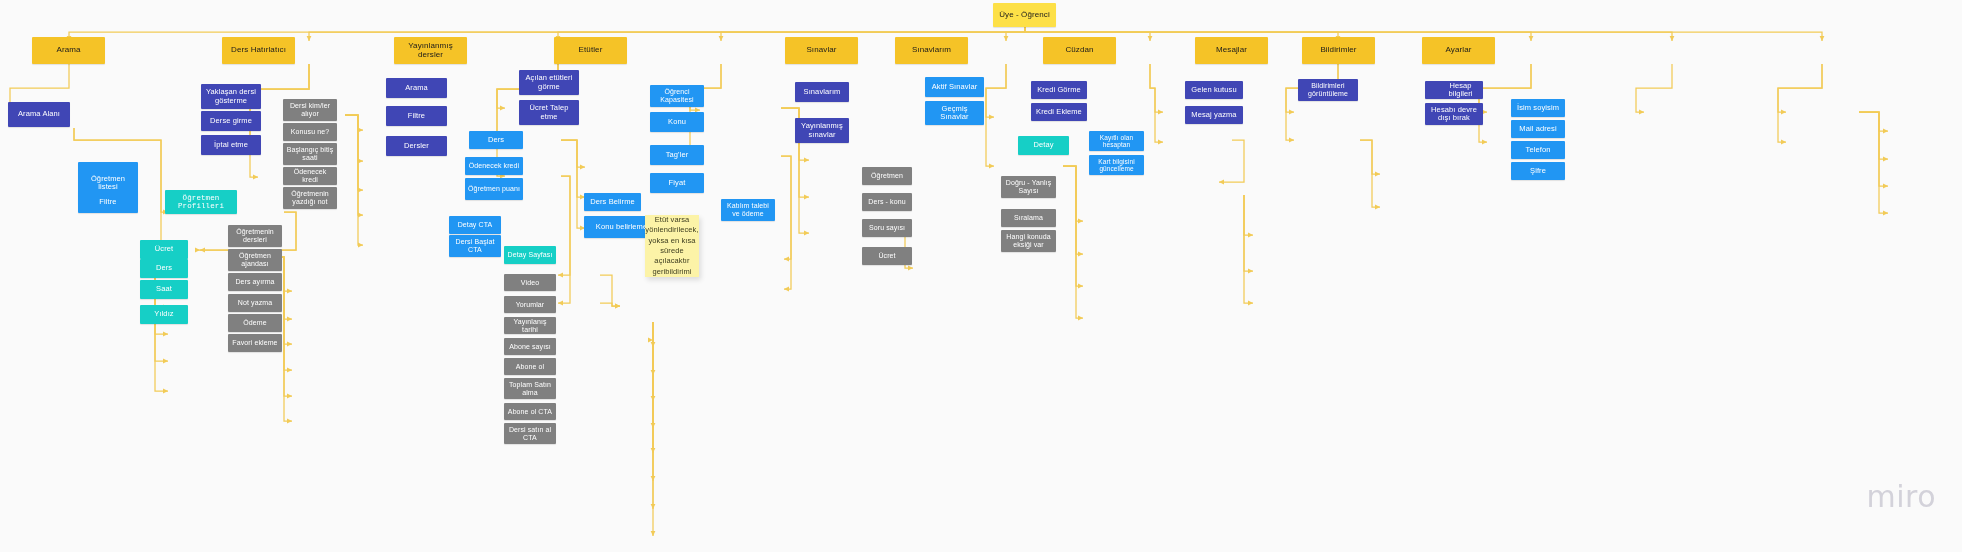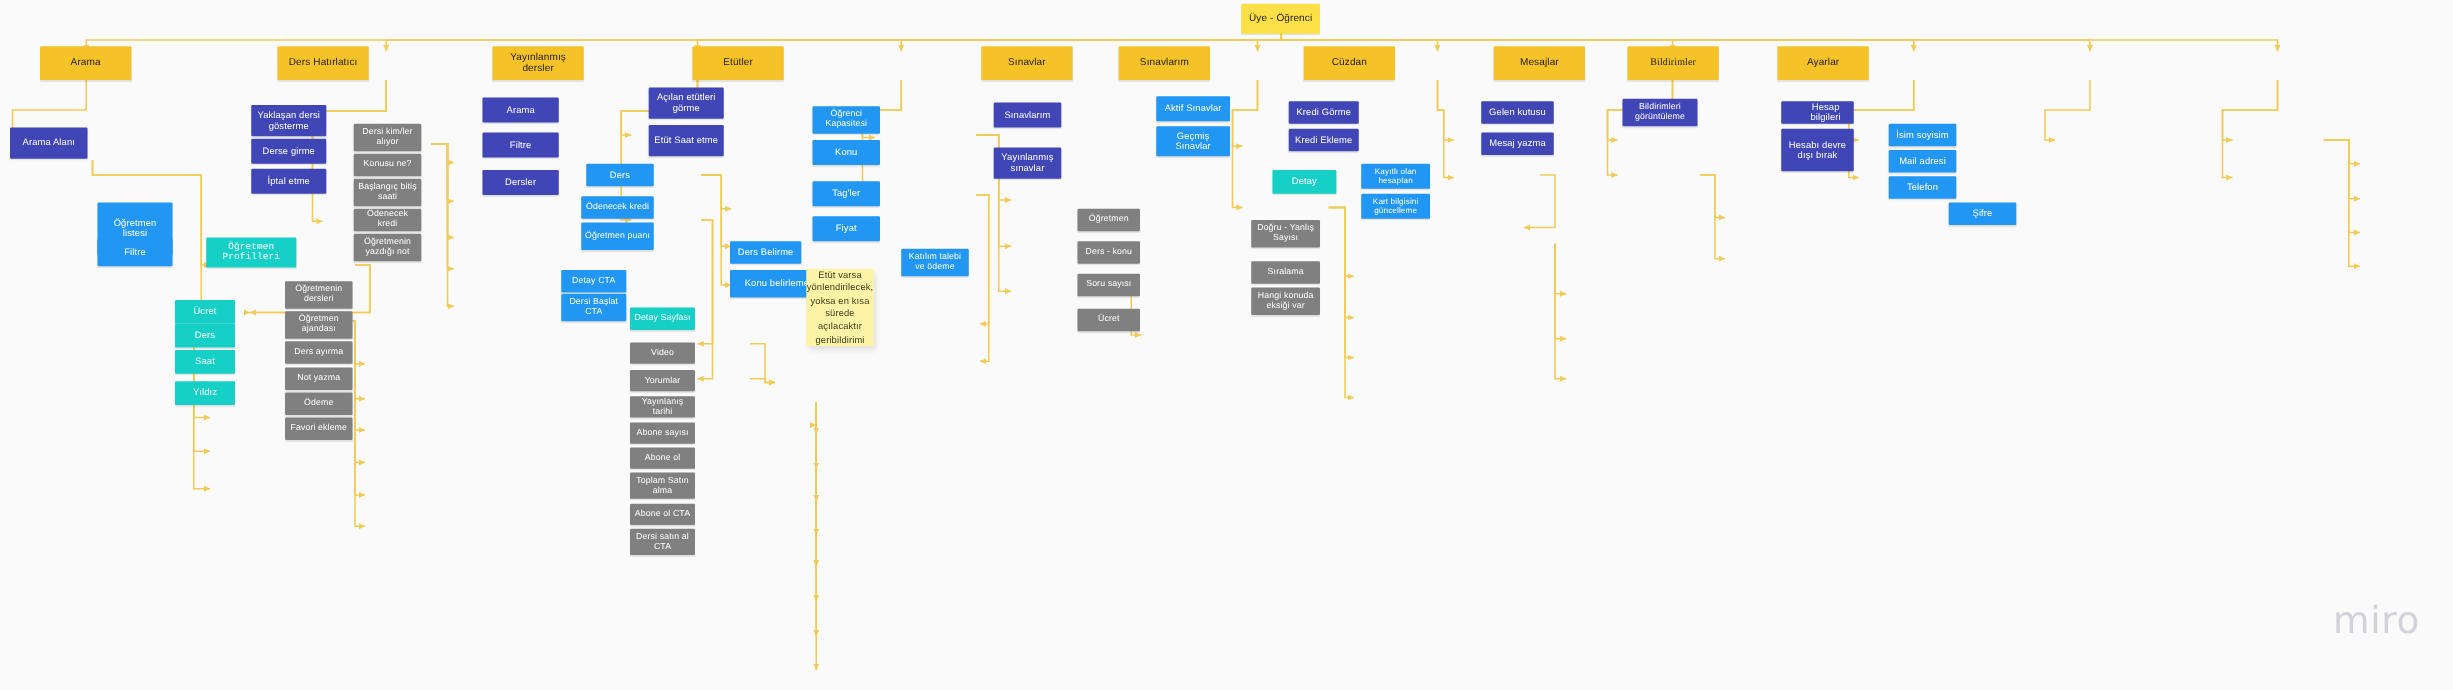--- a/index.html
+++ b/index.html
@@ -245,21 +245,21 @@
   <div class="node t-gray" style="left:504px;top:296px;width:52px;height:17px;font-size:7px;">Yorumlar</div>
   <div class="node t-gray" style="left:504px;top:317px;width:52px;height:17px;font-size:7px;">Yayınlanış tarihi</div>
   <div class="node t-gray" style="left:504px;top:338px;width:52px;height:17px;font-size:7px;">Abone sayısı</div>
   <div class="node t-gray" style="left:504px;top:358px;width:52px;height:17px;font-size:7px;">Abone ol</div>
   <div class="node t-gray" style="left:504px;top:378px;width:52px;height:21px;font-size:7px;">Toplam Satın alma</div>
   <div class="node t-gray" style="left:504px;top:403px;width:52px;height:17px;font-size:7px;">Abone ol CTA</div>
   <div class="node t-gray" style="left:504px;top:423px;width:52px;height:21px;font-size:7px;">Dersi satın al CTA</div>
 
   <div class="node t-yellow" style="left:554px;top:37px;width:73px;height:27px;font-size:8px;">Etütler</div>
   <div class="node t-indigo" style="left:519px;top:70px;width:60px;height:25px;font-size:7.5px;">Açılan etütleri görme</div>
-  <div class="node t-indigo" style="left:519px;top:100px;width:60px;height:25px;font-size:7.5px;">Etüt Saat etme</div>
+  <div class="node t-indigo" style="left:519px;top:100px;width:60px;height:25px;font-size:7.5px;">Ücret Talep etme</div>
 
   <div class="node t-blue" style="left:650px;top:85px;width:54px;height:22px;font-size:7px;">Öğrenci Kapasitesi</div>
   <div class="node t-blue" style="left:650px;top:112px;width:54px;height:20px;font-size:7.5px;">Konu</div>
   <div class="node t-blue" style="left:650px;top:145px;width:54px;height:20px;font-size:7.5px;">Tag'ler</div>
   <div class="node t-blue" style="left:650px;top:173px;width:54px;height:20px;font-size:7.5px;">Fiyat</div>
 
   <div class="node t-blue" style="left:584px;top:193px;width:57px;height:18px;font-size:7.5px;">Ders Belirme</div>
   <div class="node t-blue" style="left:584px;top:216px;width:75px;height:22px;font-size:7.5px;">Konu belirleme</div>
 
   <div class="node t-blue" style="left:721px;top:199px;width:54px;height:22px;font-size:7px;">Katılım talebi ve ödeme</div>
@@ -289,26 +289,26 @@
   <div class="node t-indigo" style="left:1031px;top:81px;width:56px;height:18px;font-size:7.5px;">Kredi Görme</div>
   <div class="node t-indigo" style="left:1031px;top:103px;width:56px;height:18px;font-size:7.5px;">Kredi Ekleme</div>
 
   <div class="node t-blue" style="left:1089px;top:131px;width:55px;height:20px;font-size:6.5px;">Kayıtlı olan hesaptan</div>
   <div class="node t-blue" style="left:1089px;top:155px;width:55px;height:20px;font-size:6.5px;">Kart bilgisini güncelleme</div>
 
   <div class="node t-yellow" style="left:1195px;top:37px;width:73px;height:27px;font-size:8px;">Mesajlar</div>
   <div class="node t-indigo" style="left:1185px;top:81px;width:58px;height:18px;font-size:7.5px;">Gelen kutusu</div>
   <div class="node t-indigo" style="left:1185px;top:106px;width:58px;height:18px;font-size:7.5px;">Mesaj yazma</div>
 
-  <div class="node t-yellow" style="left:1302px;top:37px;width:73px;height:27px;font-size:8px;font-family:Liberation Serif, serif;">Bildirimler</div>
+  <div class="node t-yellow" style="left:1302px;top:37px;width:73px;height:27px;font-size:8px;">Bildirimler</div>
   <div class="node t-indigo" style="left:1298px;top:79px;width:60px;height:22px;font-size:7px;">Bildirimleri görüntüleme</div>
 
   <div class="node t-yellow" style="left:1422px;top:37px;width:73px;height:27px;font-size:8px;">Ayarlar</div>
   <div class="node t-indigo" style="left:1425px;top:81px;width:58px;height:18px;font-size:7.5px;padding-left:16px;">Hesap bilgileri</div>
-  <div class="node t-indigo" style="left:1425px;top:103px;width:58px;height:34px;font-size:7.5px;">Hesabı devre dışı bırak</div>
+  <div class="node t-indigo" style="left:1425px;top:103px;width:58px;height:22px;font-size:7.5px;">Hesabı devre dışı bırak</div>
 
   <div class="node t-blue" style="left:1511px;top:99px;width:54px;height:18px;font-size:7.5px;">İsim soyisim</div>
   <div class="node t-blue" style="left:1511px;top:120px;width:54px;height:18px;font-size:7.5px;">Mail adresi</div>
   <div class="node t-blue" style="left:1511px;top:141px;width:54px;height:18px;font-size:7.5px;text-align:center;">Telefon</div>
-  <div class="node t-blue" style="left:1511px;top:162px;width:54px;height:18px;font-size:7.5px;margin-left:48px;">Şifre</div>
+  <div class="node t-blue" style="left:1511px;top:162px;width:54px;height:18px;font-size:7.5px;">Şifre</div>
 
   <div class="miro-mark">miro</div>
 </div>
 
 </body></html>

